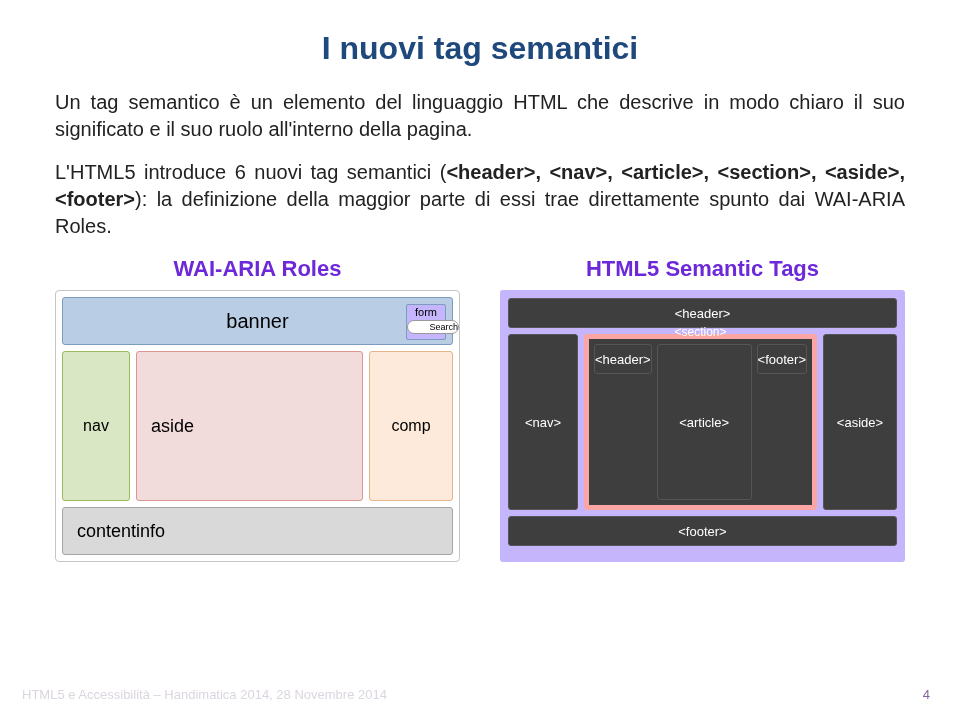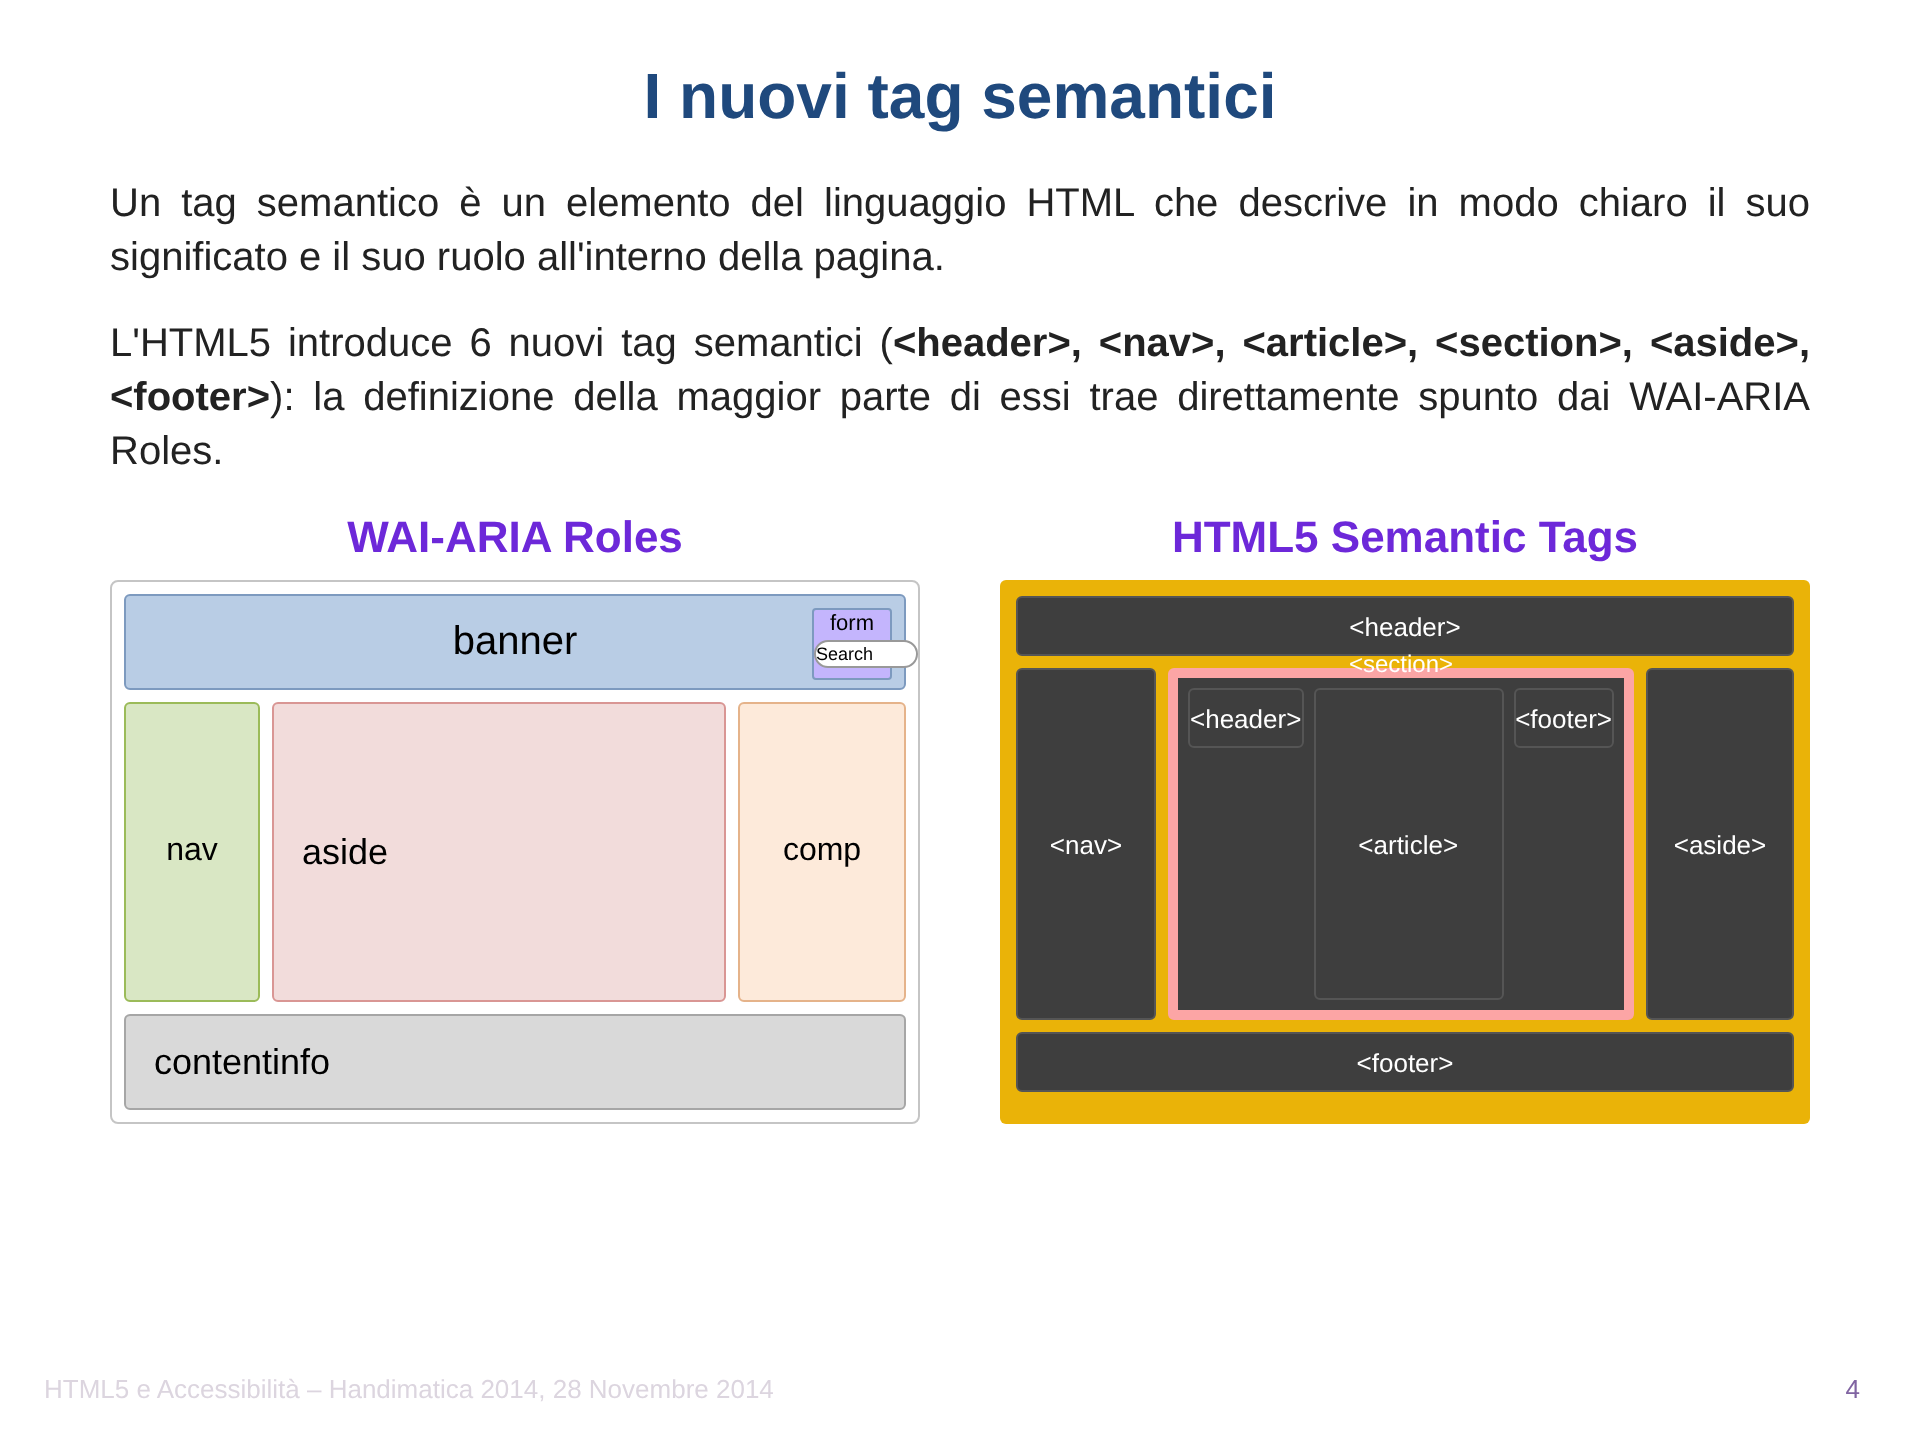--- a/index.html
+++ b/index.html
@@ -84,21 +84,21 @@
   .aria-search {
     display: block;
     margin: 2px auto 0 auto;
     width: 52px;
     height: 14px;
     background: #fff;
     border: 1px solid #999;
     border-radius: 7px;
     font-size: 9px;
     line-height: 12px;
-    text-align: left;
+    text-align: right;
   }
   .aria-mid {
     display: flex;
     gap: 6px;
     margin-top: 6px;
     height: 150px;
   }
   .aria-nav {
     width: 68px;
     background: #d9e7c4;
@@ -142,21 +142,21 @@
     align-items: center;
     padding-left: 14px;
     font-size: 18px;
     color: #000;
   }
 
   
   .h5-diagram {
     width: 100%;
     height: 272px;
-    background: #eab308;
+    background: #c4b5fd;
     border-radius: 3px;
     padding: 8px;
     color: #fff;
     font-size: 13px;
   }
   .h5-box {
     background: #3e3e3e;
     border: 1px solid #555;
     border-radius: 3px;
     display: flex;

